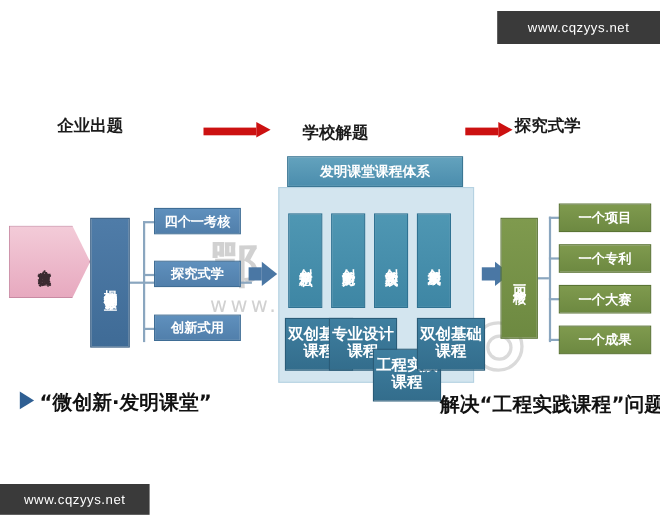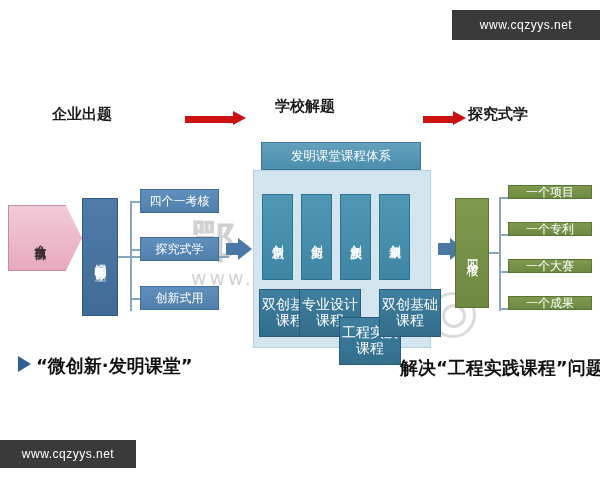--- a/index.html
+++ b/index.html
@@ -63,21 +63,21 @@
   
   .phase {
     position:absolute;
     font-size:15px;
     color:#1b1b1b;
     font-weight:bold;
     white-space:nowrap;
     font-family:"DejaVu Sans", sans-serif;
   }
   #phase-1 { left:52px; top:105px; }
-  #phase-2 { left:275px; top:97px; }
+  #phase-2 { left:275px; top:111px; }
   #phase-3 { left:468px; top:105px; }
 
   .red-arrow {
     position:absolute;
     height:0; width:0;
   }
   .red-arrow .shaft {
     position:absolute;
     left:0; top:3px;
     height:7px;
@@ -103,20 +103,21 @@
     position:absolute;
     box-sizing:border-box;
     display:flex;
     align-items:center;
     justify-content:center;
     text-align:center;
     color:#ffffff;
     font-size:12px;
     line-height:1.08;
     font-family:"DejaVu Sans", sans-serif;
+    font-weight:bold;
   }
   .vert { writing-mode:vertical-rl; text-orientation:upright; letter-spacing:1px; }
 
   
   #n-qiye {
     left:8px; top:205px; width:74px; height:66px;
     background:linear-gradient(180deg,#f3cbd8 0%,#e7a9bf 100%);
     border:1px solid #c98aa3;
     color:#3b2b31;
     font-size:12px;
@@ -197,21 +198,21 @@
   #n-sc3 { left:339px;margin-top:28px; }
   #n-sc4 { left:379px; }
 
   
   .olive {
     background:linear-gradient(180deg,#7f9a4e 0%,#6d8941 100%);
     border:1px solid #5a7434;
     font-size:12px;
   }
   #n-sige { left:455px; top:198px; width:34px; height:110px; }
-  .olive-s { left:508px; width:84px; height:14px; }
+  .olive-s { left:508px; width:84px; height:26px; }
   #n-r1 { top:185px; }
   #n-r2 { top:222px; }
   #n-r3 { top:259px; }
   #n-r4 { top:296px; }
 
   
   .caption {
     position:absolute;
     font-size:18px;
     color:#111111;

